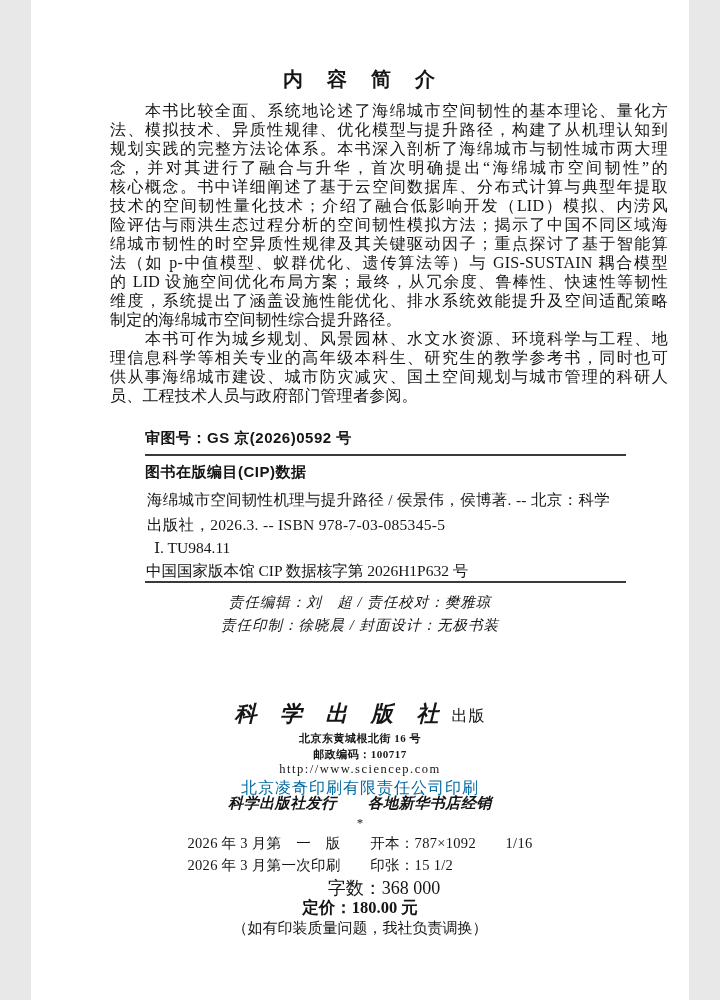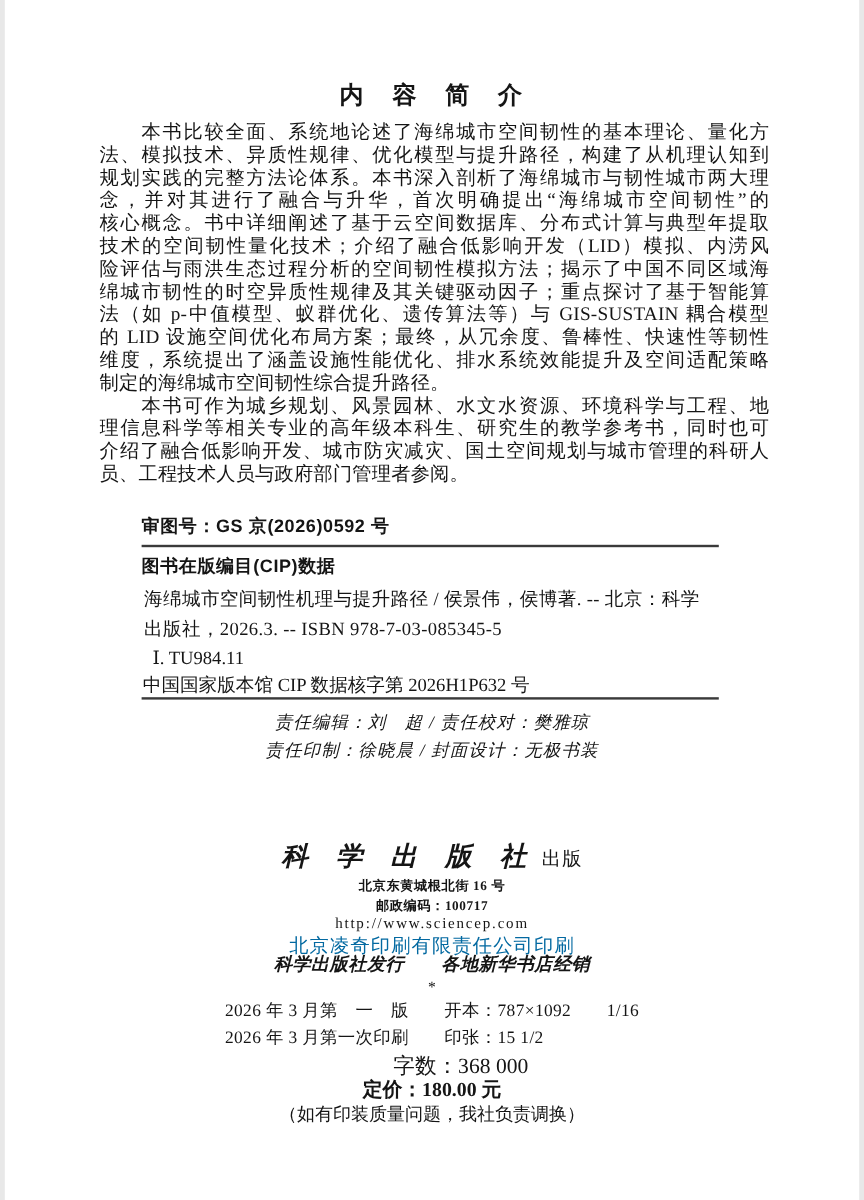--- a/index.html
+++ b/index.html
@@ -1,18 +1,18 @@
 <!DOCTYPE html>
 <html><head>
 <meta charset="utf-8">
 <style>
   html,body{margin:0;padding:0;background:#e8e8e8;}
   .page{
     position:relative;
-    width:712px;height:1000px;
+    width:658px;height:1000px;
     margin:0 auto;
     background:#ffffff;
     color:#151515;
     font-family:"Liberation Serif","DejaVu Serif",serif;
     overflow:hidden;
   }
   
   .book-title{
     position:absolute;top:66px;left:0;right:0;
     text-align:center;
@@ -112,21 +112,21 @@
       <div class="body-line">绵城市韧性的时空异质性规律及其关键驱动因子；重点探讨了基于智能算</div>
       <div class="body-line">法（如 p-中值模型、蚁群优化、遗传算法等）与 GIS-SUSTAIN 耦合模型</div>
       <div class="body-line">的 LID 设施空间优化布局方案；最终，从冗余度、鲁棒性、快速性等韧性</div>
       <div class="body-line">维度，系统提出了涵盖设施性能优化、排水系统效能提升及空间适配策略</div>
       <div class="body-line">制定的海绵城市空间韧性综合提升路径。</div>
     </div>
 
   <div class="intro intro-p2">
       <div class="body-line">　　本书可作为城乡规划、风景园林、水文水资源、环境科学与工程、地</div>
       <div class="body-line">理信息科学等相关专业的高年级本科生、研究生的教学参考书，同时也可</div>
-      <div class="body-line">介绍了融合低影响开发、城市防灾减灾、国土空间规划与城市管理的科研人</div>
+      <div class="body-line">供从事海绵城市建设、城市防灾减灾、国土空间规划与城市管理的科研人</div>
       <div class="body-line">员、工程技术人员与政府部门管理者参阅。</div>
     </div>
 
   <div class="review-number">审图号：GS 京(2026)0592 号</div>
 
   <div class="rule rule-1"></div>
 
   <div class="cip-heading">图书在版编目(CIP)数据</div>
 
   <div class="cip-record">

